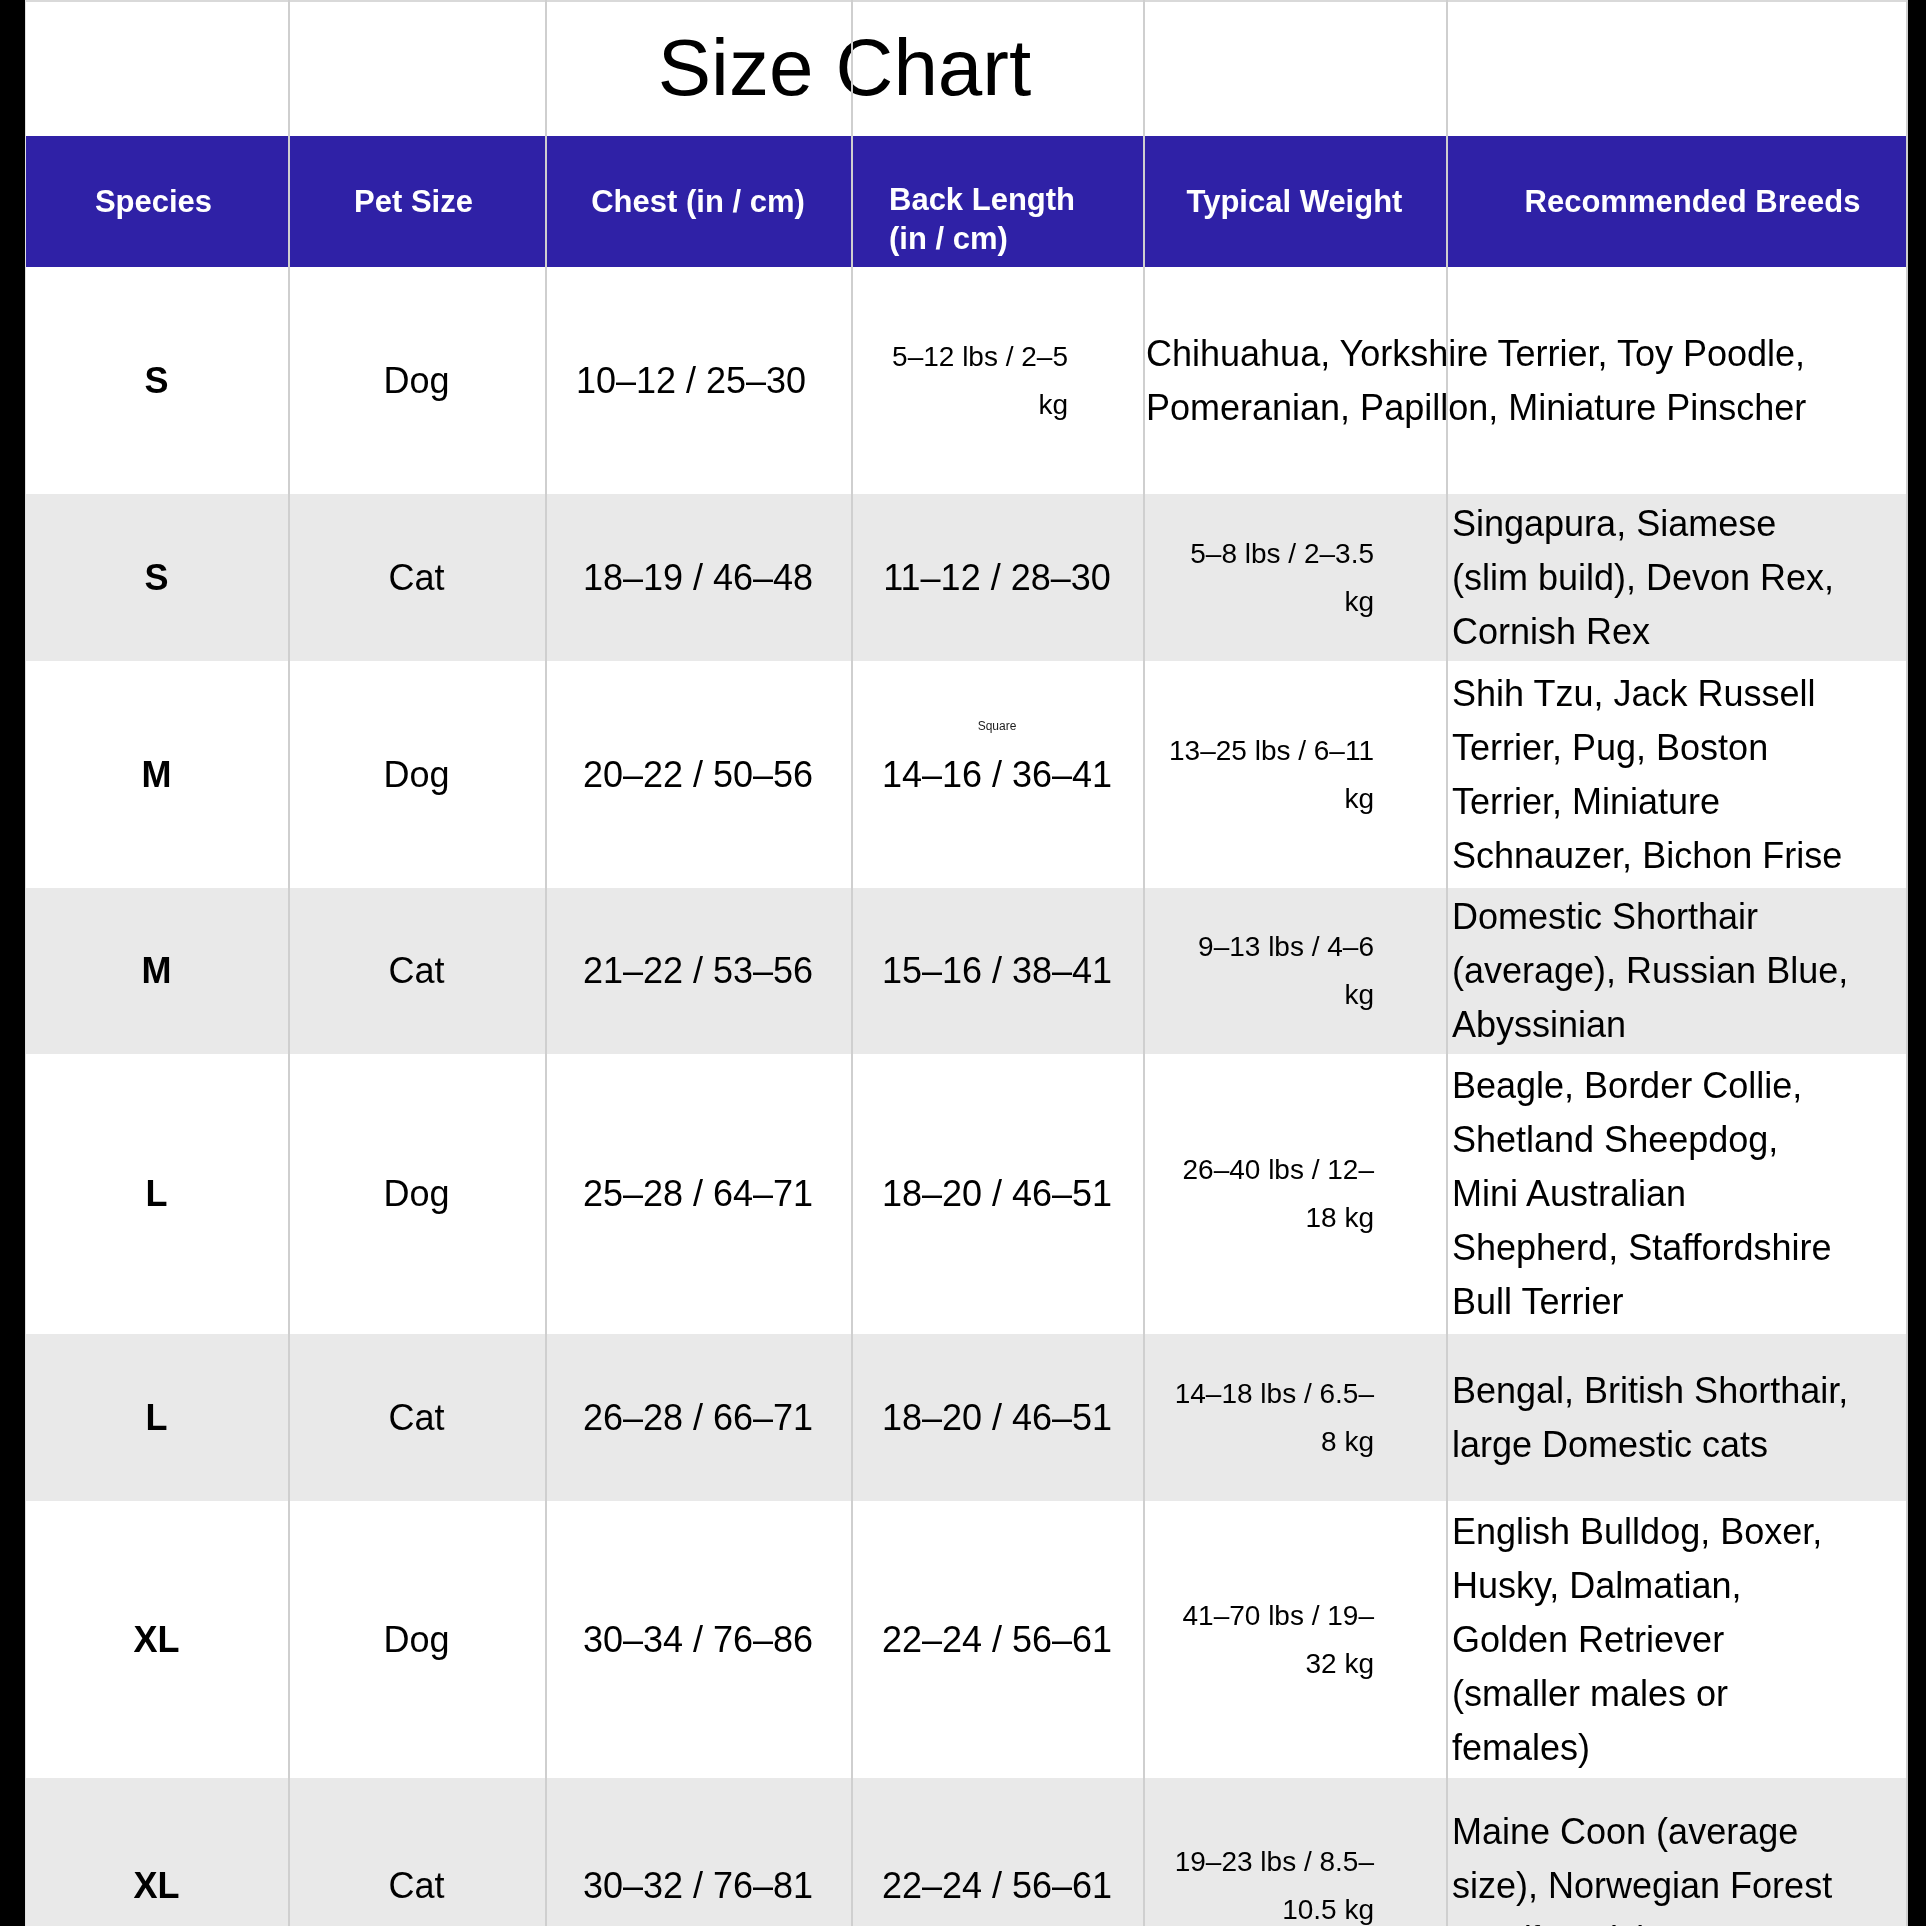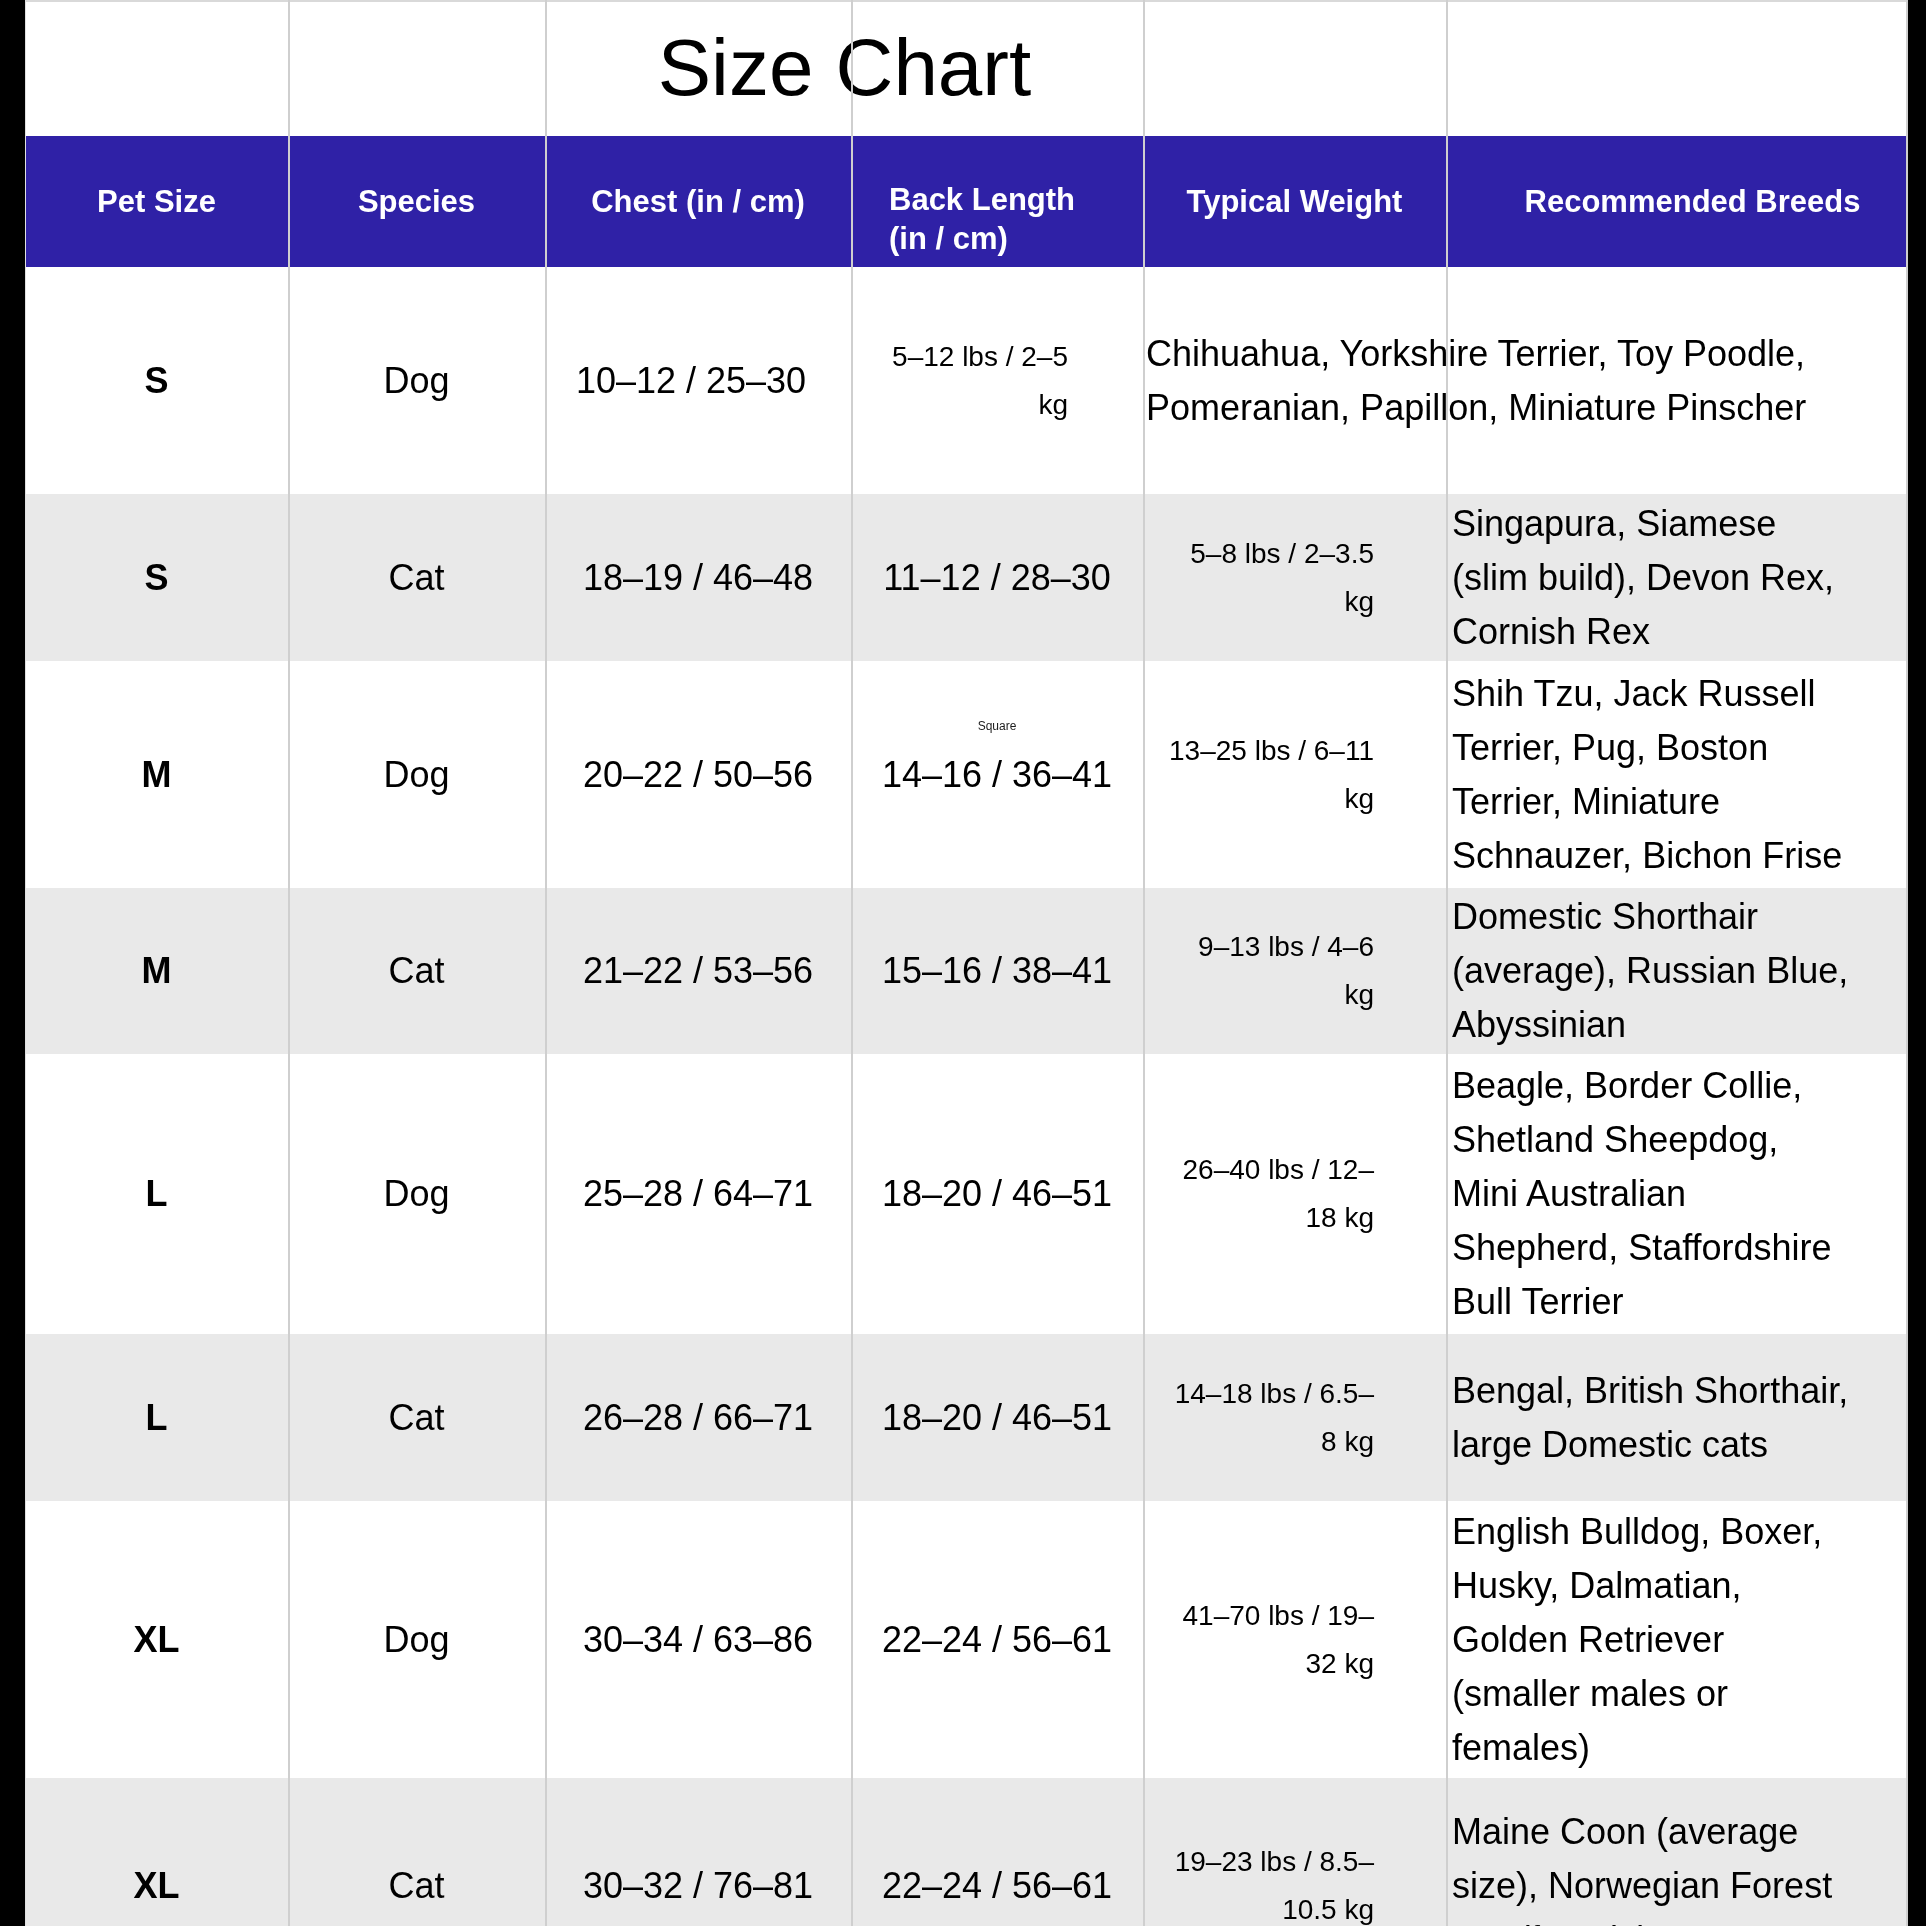--- a/index.html
+++ b/index.html
@@ -133,22 +133,22 @@
 <body>
 
 <div class="edge-bar left"></div>
 <div class="edge-bar right"></div>
 
 <div class="content">
 
   <div class="title-strip">Size Chart</div>
 
   <div class="row header-row">
+    <div class="cell c-species">Species</div>
     <div class="cell c-size">Pet Size</div>
-    <div class="cell c-species">Species</div>
     <div class="cell c-chest">Chest (in / cm)</div>
     <div class="cell c-back">
       <span class="hwrap">Back Length (in / cm)</span>
     </div>
     <div class="cell c-weight">Typical Weight</div>
     <div class="cell c-breeds">Recommended Breeds</div>
   </div>
 
   <div class="row r1 white">
     <div class="cell c-size">S</div>
@@ -202,21 +202,21 @@
     <div class="cell c-species">Cat</div>
     <div class="cell c-chest">26–28 / 66–71</div>
     <div class="cell c-back">18–20 / 46–51</div>
     <div class="cell c-weight">14–18 lbs / 6.5–8 kg</div>
     <div class="cell c-breeds">Bengal, British Shorthair, large Domestic cats</div>
   </div>
 
   <div class="row r7 white">
     <div class="cell c-size">XL</div>
     <div class="cell c-species">Dog</div>
-    <div class="cell c-chest">30–34 / 63–86</div>
+    <div class="cell c-chest">30–34 / 76–86</div>
     <div class="cell c-back">22–24 / 56–61</div>
     <div class="cell c-weight">41–70 lbs / 19–32 kg</div>
     <div class="cell c-breeds">English Bulldog, Boxer, Husky, Dalmatian, Golden Retriever (smaller males or females)</div>
   </div>
 
   <div class="row r8 stripe">
     <div class="cell c-size">XL</div>
     <div class="cell c-species">Cat</div>
     <div class="cell c-chest">30–32 / 76–81</div>
     <div class="cell c-back">22–24 / 56–61</div>

